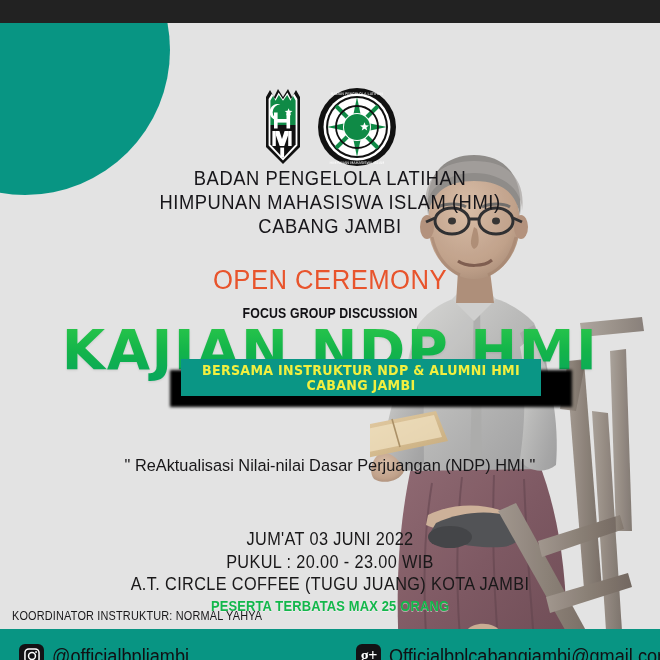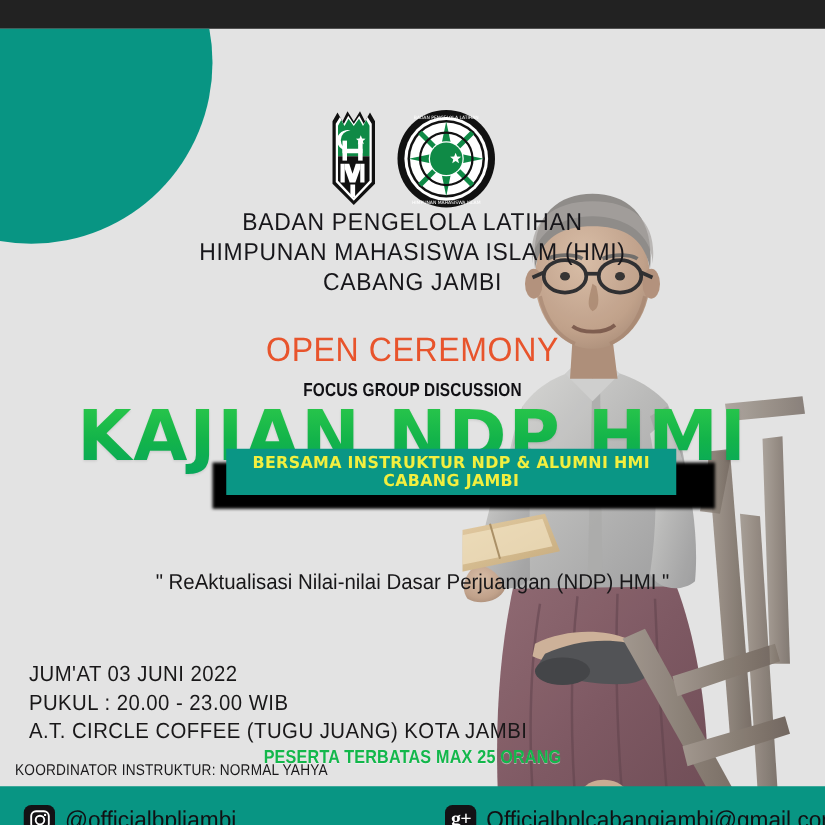--- a/index.html
+++ b/index.html
@@ -150,21 +150,21 @@
     line-height:22px;
     color:#181719;
     font-family:"Liberation Sans Narrow","Liberation Sans", sans-serif;
     transform:scaleX(0.95);
   }
 
   
   .details{
     position:absolute;
     left:0; right:0; top:505px;
-    text-align:left;
+    text-align:center;
     z-index:6;
   }
   .details .line{
     font-family:"Liberation Sans Narrow","Liberation Sans", sans-serif;
     font-size:17.5px;
     line-height:22.5px;
     letter-spacing:0.4px;
     color:#191819;
     transform:scaleX(0.93);
   }

